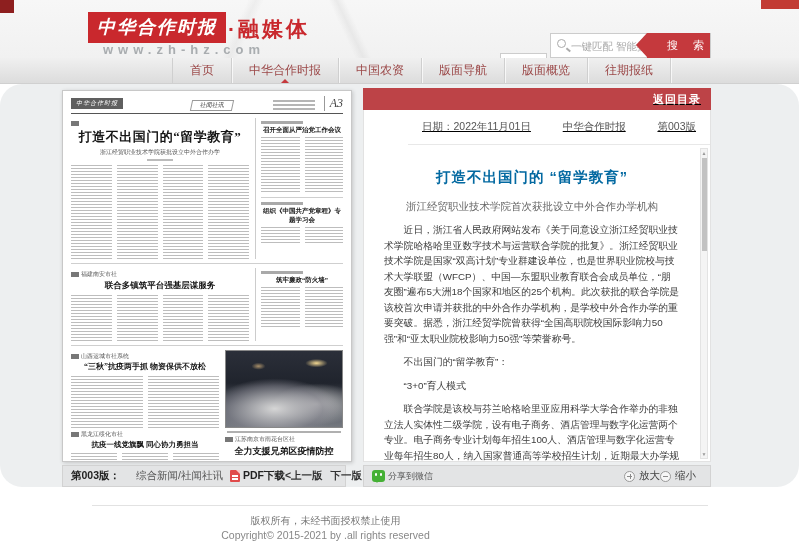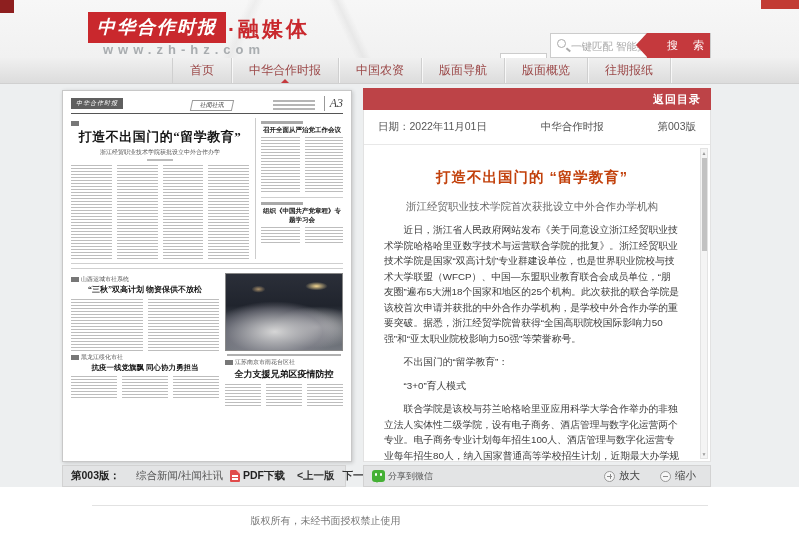--- a/index.html
+++ b/index.html
@@ -78,21 +78,21 @@
     border-right:1px solid #cfcfcf; box-shadow:1px 0 0 rgba(255,255,255,.7); cursor:pointer;
     white-space:nowrap;
   }
   .main-nav li:first-child { border-left:1px solid #cfcfcf; }
   .caret {
     position:absolute; bottom:0; left:50%; margin-left:-4px;
     border-left:4px solid transparent; border-right:4px solid transparent;
     border-bottom:4px solid #c5393d;
   }
   
-  .content { position:absolute; top:84px; left:0; width:799px; height:403px; background:#edeff0; }
+  .content { position:absolute; top:84px; left:0; width:799px; height:403px; background:#edeff0;border-radius:22px; }
   
   .paper {
     position:absolute; left:62px; top:6px; width:290px; height:372px;
     background:#fff; border:1px solid #c8c8c8; box-shadow:1px 1px 4px rgba(0,0,0,.18);
     padding:7px 8px; overflow:hidden;
   }
   .p-mast { position:relative; height:16px; border-bottom:1.5px solid #555; margin-bottom:4px; }
   .p-nameplate {
     position:absolute; left:0; top:0; background:#5f5f5f; color:#fff;
     font-family:"Liberation Serif","DejaVu Serif",serif; font-style:italic;
@@ -130,32 +130,32 @@
     height:78px; border:1px solid #888;
     background:
       radial-gradient(ellipse 16px 6px at 78% 16%, rgba(255,225,150,.95), transparent 70%),
       radial-gradient(ellipse 10px 5px at 28% 20%, rgba(255,210,140,.6), transparent 70%),
       radial-gradient(ellipse 55% 40% at 42% 76%, #d6d6d6, rgba(130,130,140,.55) 75%, transparent 100%),
       radial-gradient(ellipse 45% 32% at 78% 70%, #c4c4c4, transparent 85%),
       linear-gradient(to bottom,#2b2f39 0%,#20242d 42%,#555a63 72%,#74787f 100%);
   }
   .p-caption { height:2px; background:#b0b0b0; margin:3px 2px 2px; }
   
-  .article-panel { position:absolute; left:363px; top:4px; width:348px; height:374px; }
+  .article-panel { position:absolute; left:363px; top:4px; width:348px; height:374px;text-decoration:underline; }
   .back-bar {
     height:22px; background:#bd4347; color:#fff; font-size:11px; font-weight:bold;
     text-align:right; line-height:22px; padding-right:10px; letter-spacing:1px;
   }
   .panel-body { position:relative; height:352px; background:#fff; border:1px solid #e2e2e2; border-top:none; }
   .date-row {
     display:flex; justify-content:space-between; align-items:center; height:35px;
-    padding:0 14px; font-size:10.5px; color:#555; border-bottom:1px solid #e8e8e8;
+    padding:0 14px; font-size:10.5px; color:#555; border-bottom:1px solid #e8e8e8;margin-left:44px;
   }
   .article-scroll { position:absolute; top:36px; left:0; right:12px; bottom:0; padding:0 18px 0 20px; overflow:hidden; }
-  .a-title { text-align:center; font-size:14.5px; font-weight:bold; color:#c2410c; margin-top:22px; letter-spacing:1px; }
+  .a-title { text-align:center; font-size:14.5px; font-weight:bold; color:#0369a1; margin-top:22px; letter-spacing:1px; }
   .a-subtitle { text-align:center; font-size:10.5px; color:#666; margin-top:13px; }
   .a-byline { text-align:center; font-size:9.5px; color:#888; margin-top:10px; }
   .a-p { font-size:9.8px; color:#3c3c3c; line-height:15.5px; text-indent:2em; margin-top:8px; }
   .scrollbar {
     position:absolute; top:38px; right:2px; bottom:2px; width:8px;
     background:#f4f4f4; border:1px solid #e3e3e3;
   }
   .scroll-up::before, .scroll-down::before {
     position:absolute; left:0; width:100%; text-align:center; font-size:5px; color:#999;
   }
@@ -171,33 +171,33 @@
   .toolbar-right { left:363px; width:348px; padding:0 8px; }
   .tb-page { font-weight:bold; color:#222; white-space:nowrap; }
   .tb-section { color:#555; margin-left:16px; white-space:nowrap; }
   .pdf-icon {
     position:relative; width:10px; height:12px; background:#e04b4b; border-radius:1px; margin:0 3px 0 7px; flex:none;
   }
   .pdf-icon::before { content:""; position:absolute; right:0; top:0; border-left:4px solid transparent; border-top:4px solid #f7c9c9; }
   .pdf-icon::after { content:""; position:absolute; left:2px; top:5px; width:6px; height:1.5px; background:#fff; box-shadow:0 3px 0 #fff; }
   .tb-pdf { font-weight:bold; color:#222; white-space:nowrap; }
   .tb-prev, .tb-next { font-weight:bold; color:#333; white-space:nowrap; cursor:pointer; }
-  .tb-prev { margin-left:auto;padding-left:12px; }
+  .tb-prev { margin-left:auto; }
   .tb-next { margin-left:8px; margin-right:2px; }
   .wechat-icon { position:relative; width:13px; height:12px; background:#45b035; border-radius:3px; margin-right:3px; flex:none; }
   .wechat-icon::before {
     content:""; position:absolute; left:2.5px; top:3px; width:2.5px; height:2.5px; border-radius:50%;
     background:#fff; box-shadow:5px 0 0 #fff;
   }
   .wechat-icon::after {
     content:""; position:absolute; left:3px; bottom:-1px; border-left:2px solid transparent;
     border-right:2px solid transparent; border-top:3px solid #45b035;
   }
   .tb-share { font-size:9px; color:#555; }
-  .zoom-group { margin-left:auto; display:flex; gap:20px; padding-right:6px; }
+  .zoom-group { margin-left:auto; display:flex; padding-right:6px; }
   .zoom-item { display:flex; align-items:center; gap:4px; cursor:pointer; color:#444; }
   .circle-icon {
     width:11px; height:11px; border:1px solid #9a9a9a; border-radius:50%; position:relative; flex:none; background:#f7f7f7;
   }
   .circle-icon::before, .plus-icon::after {
     content:""; position:absolute; background:#8a8a8a;
   }
   .circle-icon::before { left:2px; right:2px; top:4.5px; height:1px; }
   .plus-icon::after { left:4.5px; top:2px; bottom:2px; width:1px; }
   
@@ -282,27 +282,47 @@
         <div class="hl hl-xs hl-wrap">组织《中国共产党章程》专题学习会</div>
         <div class="cols" style="height:18px;">
           <div class="ft"></div>
           <div class="ft"></div>
         </div>
       </div>
     </div>
 
     <hr class="phr">
 
+    <div class="p-body">
+      <div class="p-left">
+        <div class="kicker"><span class="tag"></span><span>福建南安市社</span></div>
+        <div class="hl hl-s">联合多镇筑平台强基层谋服务</div>
+        <div class="cols" style="height:46px;">
+          <div class="ft"></div>
+          <div class="ft"></div>
+          <div class="ft"></div>
+          <div class="ft"></div>
+        </div>
+      </div>
+      <div class="p-right">
+        <div class="kbar"></div>
+        <div class="hl hl-xs">筑牢廉政“防火墙”</div>
+        <div class="cols" style="height:42px;">
+          <div class="ft"></div>
+          <div class="ft"></div>
+        </div>
+      </div>
+    </div>
 
     <hr class="phr">
 
     <div class="p-body">
       <div style="width:148px;">
         <div class="kicker"><span class="tag"></span><span>山西运城市社系统</span></div>
-        <div class="hl hl-s hl-wrap" style="font-size:8px;">“三秋”双高计划 物资保供不放松</div>
+        <div class="hl hl-s hl-wrap" style="font-size:8px;">“三秋”抗疫两手抓 物资保供不放松</div>
         <div class="cols" style="height:52px;">
           <div class="ft"></div>
           <div class="ft"></div>
         </div>
         <div class="kicker"><span class="tag"></span><span>黑龙江绥化市社</span></div>
         <div class="hl hl-s" style="font-size:7.5px;">抗疫一线党旗飘 同心协力勇担当</div>
         <div class="cols" style="height:24px;">
           <div class="ft"></div>
           <div class="ft"></div>
           <div class="ft"></div>
@@ -368,13 +388,14 @@
         <span class="circle-icon"></span>
         <span>缩小</span>
       </span>
     </div>
   </div>
 </main>
 
 <footer class="site-footer">
   <div class="footer-divider"></div>
   <div class="footer-line1">版权所有，未经书面授权禁止使用</div>
+  <div class="footer-line2">Copyright© 2015-2021 by .all rights reserved</div>
 </footer>
 
 </body></html>

